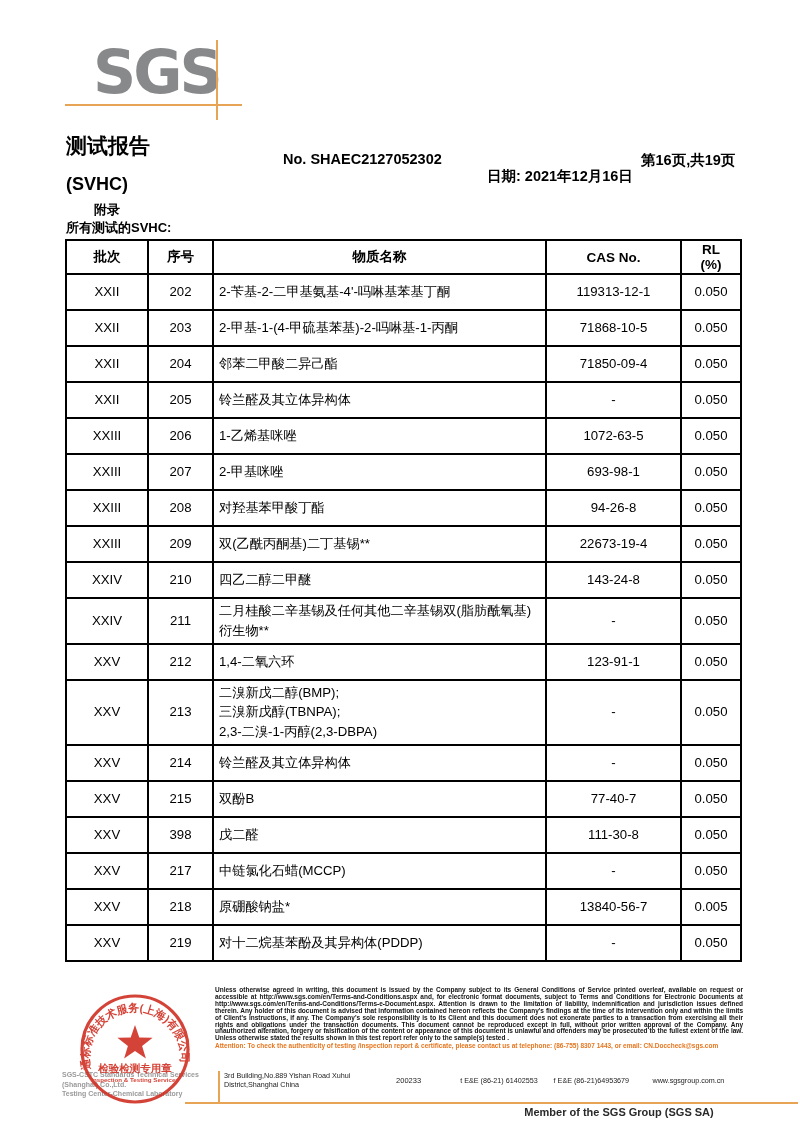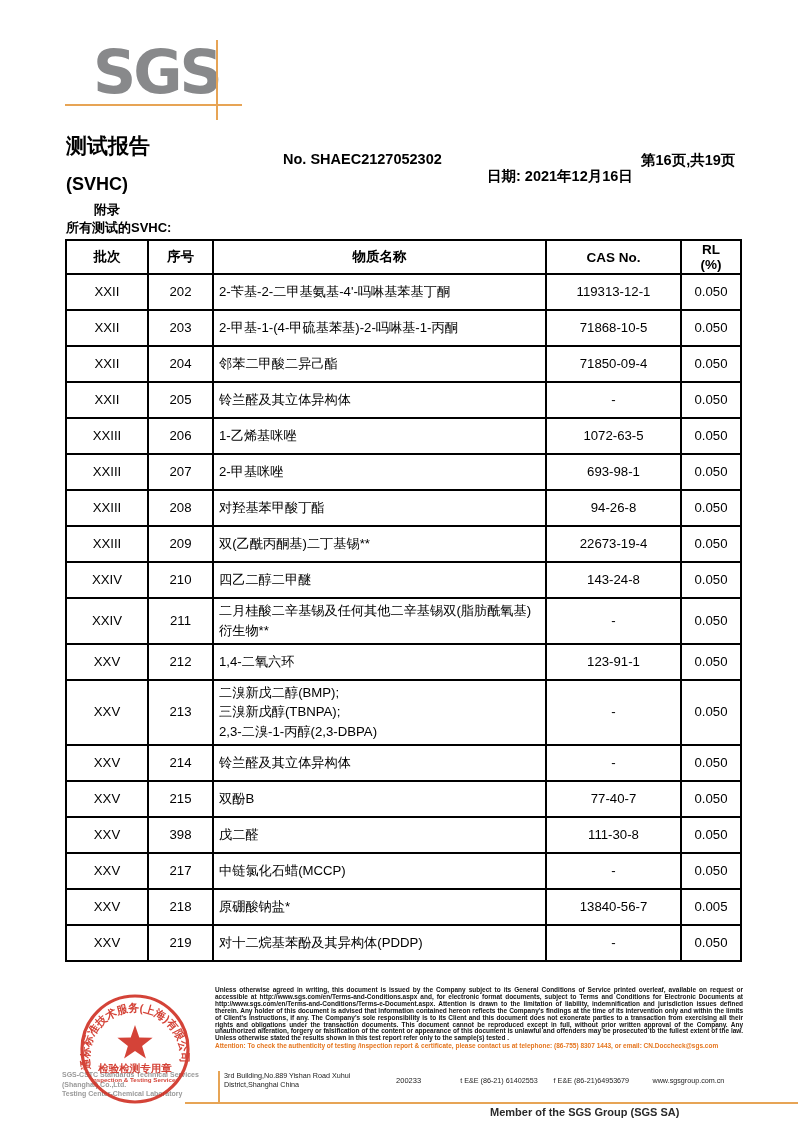--- a/index.html
+++ b/index.html
@@ -47,21 +47,21 @@
   .addr-row{display:flex;align-items:center;height:14px;gap:11px;}
   .addr-row .a1{width:176px;font-size:7.2px;}
   .addr-row .a2{width:58px;font-size:7.5px;}
   .addr-row .a3{width:90px;font-size:7.2px;}
   .addr-row .a4{width:96px;font-size:7.2px;}
   .addr-row .a5{width:100px;font-size:7.2px;}
   .addr-row.cn .a1,.addr-row.cn .a2{font-weight:bold;font-size:8px;}
   .crop-v{position:absolute;left:218px;top:1071px;width:2px;height:33px;background:#e7a455;}
   .crop-h{position:absolute;left:185px;top:1102px;width:613px;height:2px;background:#e7a455;}
   .member{
-    position:absolute;left:490px;top:1106px;width:258px;text-align:left;
+    position:absolute;left:490px;top:1106px;width:258px;text-align:center;
     font-size:11px;font-weight:bold;color:#2a2a2a;
   }
 </style>
 </head>
 <body>
 
 <div class="logo-text">SGS</div>
 <div class="logo-hline"></div>
 <div class="logo-vline"></div>
 

